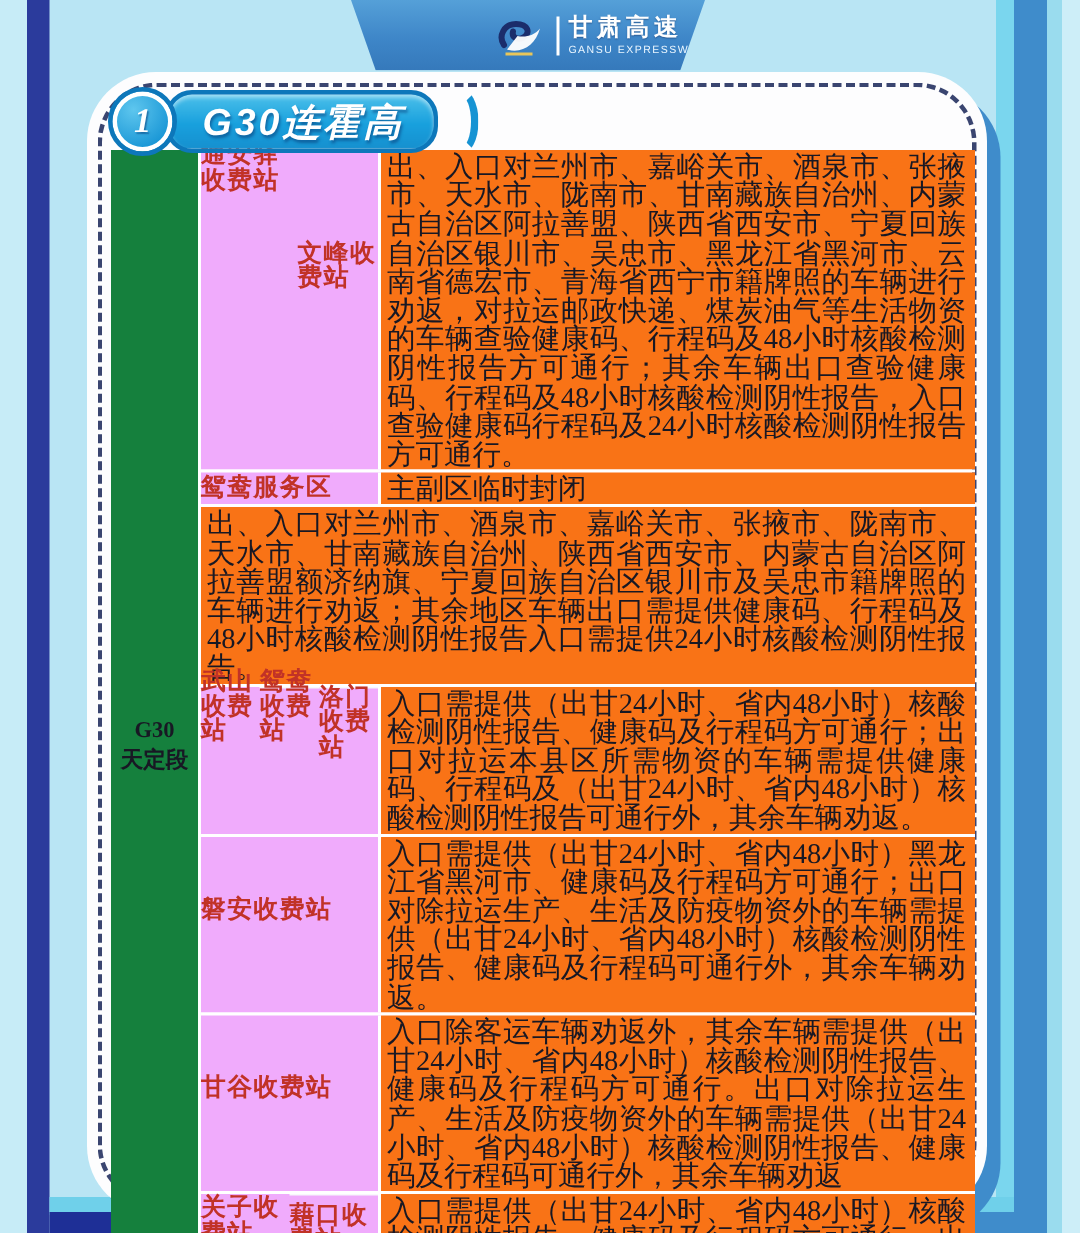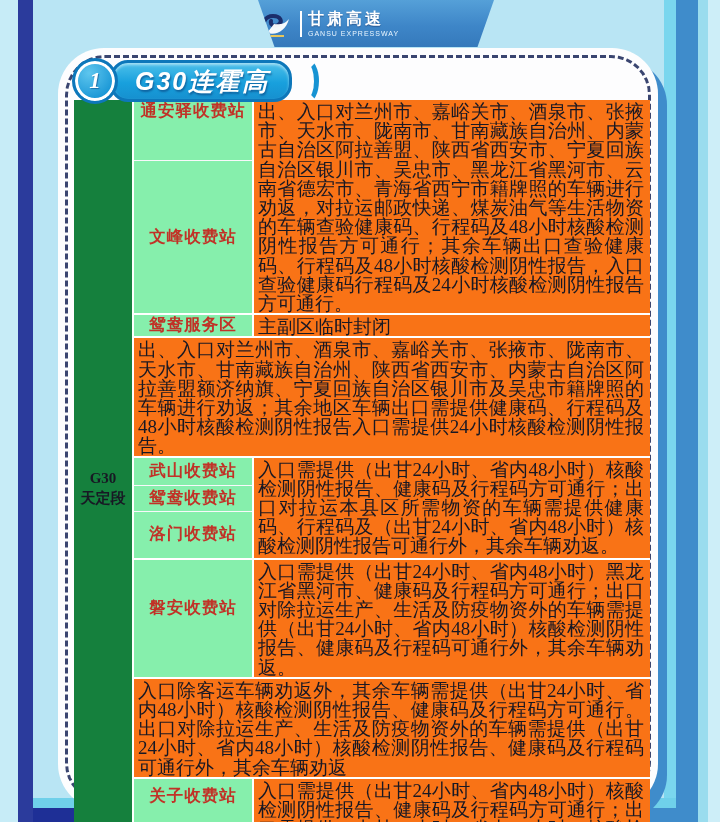--- a/index.html
+++ b/index.html
@@ -18,24 +18,24 @@
   .stripe-bottom-2{left:33px;bottom:0;width:643px;height:14px;
         background:linear-gradient(90deg,#1e2f96 0 18%,#3f8ccb 40%);}
 
   
   .card{position:absolute;left:58px;top:48px;width:600px;height:762px;
         background:#fdfdfe;border-radius:46px;box-shadow:9px 11px 0 0 #3f8ccb;}
   .dashed{position:absolute;left:7px;top:7px;right:7px;bottom:7px;
         border:3px dashed #3a4570;border-radius:40px;pointer-events:none;}
 
   
-  .banner{position:absolute;left:258px;top:0;width:236px;height:47px;z-index:6;
+  .banner{position:absolute;left:234px;top:0;width:236px;height:47px;z-index:6;
         background:linear-gradient(180deg,#55a0d8 0,#3e86c8 55%,#3579bb 100%);
         clip-path:polygon(0 0,100% 0,93% 100%,7% 100%);
-        display:flex;align-items:center;justify-content:flex-start;}
+        display:flex;align-items:center;justify-content:flex-end;}
   .logo-wrap{display:flex;align-items:center;gap:6px;}
   .logo-mark{width:36px;height:30px;}
   .logo-divider{width:2px;height:26px;background:#ffffff;}
   .logo-text{display:flex;flex-direction:column;line-height:1;}
   .logo-title{color:#ffffff;font-size:16px;font-weight:700;letter-spacing:3px;
         font-family:"Liberation Sans","DejaVu Sans",sans-serif;
         text-shadow:0 1px 1px rgba(20,50,100,.55);}
   .logo-sub{color:#eaf6ff;font-size:7px;letter-spacing:1px;margin-top:3px;
         font-family:"Liberation Sans","DejaVu Sans",sans-serif;}
 
@@ -58,22 +58,22 @@
         border-right-color:#1693d3;border-radius:50%;}
 
   
   .table{position:absolute;left:16px;top:52px;width:576px;display:flex;z-index:2;}
   .road-cell{width:58px;background:#15803d;border-right:2px solid #ffffff;
         display:flex;flex-direction:column;align-items:center;justify-content:center;
         color:#181824;font-weight:700;font-size:15px;line-height:1.35;}
   .groups{flex:1;display:flex;flex-direction:column;}
   .group{display:flex;}
   .group + .group{border-top:2px solid #ffffff;}
-  .stations{width:120px;background:#86efac;border-right:2px solid #ffffff;
-        display:flex;flex-direction:column;box-sizing:border-box;justify-content:space-between;}
+  .stations{width:120px;background:#f0abfc;border-right:2px solid #ffffff;
+        display:flex;flex-direction:row;box-sizing:border-box;justify-content:space-between;}
   .station{display:flex;align-items:center;justify-content:center;box-sizing:border-box;
         color:#c13227;font-weight:700;font-size:16.5px;letter-spacing:1px;line-height:1;}
   .station + .station{border-top:1px solid #f8f8fb;}
   .policy{flex:1;background:#f97316;box-sizing:border-box;overflow:hidden;
         padding:2px 6px 0 4px;color:#181824;font-weight:400;font-size:19px;
         line-height:19.2px;text-align:justify;}
   
   .h23{height:23px}.h153{height:153px}.h20{height:20px}.h26{height:26px}
   .h89{height:89px}.h27{height:27px}.h47{height:47px}.h97{height:97px}
   .h96{height:96px}.h35{height:35px}.h43{height:43px}
@@ -140,20 +140,23 @@
         </div>
 
         <div class="group">
           <div class="stations">
             <div class="station h97">磐安收费站</div>
           </div>
           <div class="policy">入口需提供（出甘24小时、省内48小时）黑龙江省黑河市、健康码及行程码方可通行；出口对除拉运生产、生活及防疫物资外的车辆需提供（出甘24小时、省内48小时）核酸检测阴性报告、健康码及行程码可通行外，其余车辆劝返。</div>
         </div>
 
         <div class="group">
+          <div class="stations">
+            <div class="station h96">甘谷收费站</div>
+          </div>
           <div class="policy">入口除客运车辆劝返外，其余车辆需提供（出甘24小时、省内48小时）核酸检测阴性报告、健康码及行程码方可通行。出口对除拉运生产、生活及防疫物资外的车辆需提供（出甘24小时、省内48小时）核酸检测阴性报告、健康码及行程码可通行外，其余车辆劝返</div>
         </div>
 
         <div class="group">
           <div class="stations">
             <div class="station h35">关子收费站</div>
             <div class="station h43">藉口收费站</div>
           </div>
           <div class="policy">入口需提供（出甘24小时、省内48小时）核酸检测阴性报告、健康码及行程码方可通行；出口需提供（出甘24小时、省内48小时）核酸检测阴性报告、健康码及行程码方可通行，其余车辆劝返。</div>
         </div>

